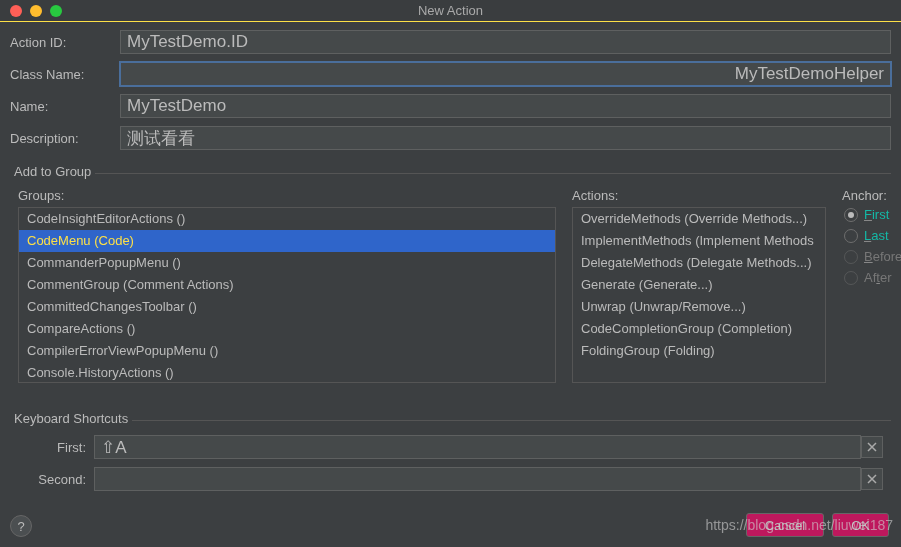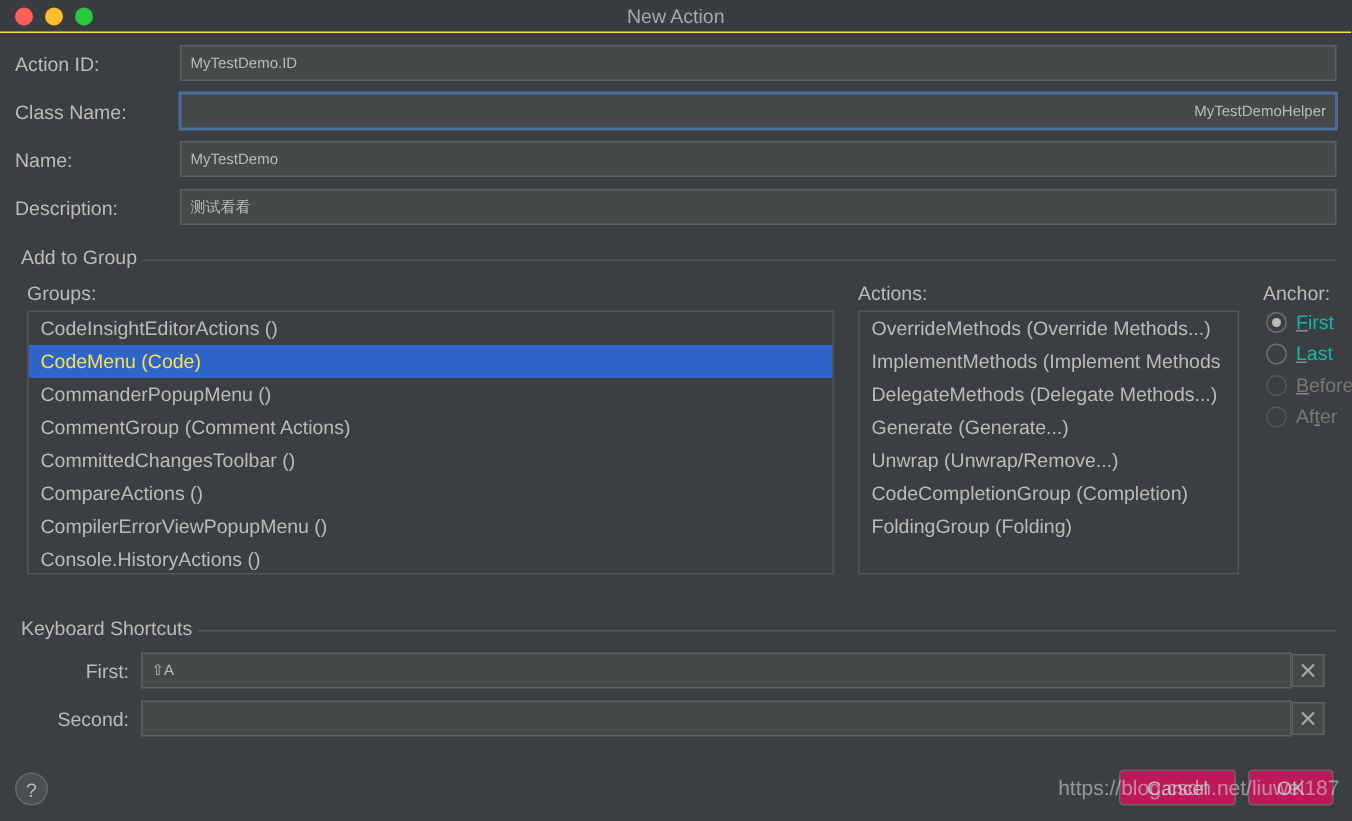--- a/index.html
+++ b/index.html
@@ -31,21 +31,21 @@
   pointer-events: none;
 }
 .content { padding: 8px 10px 0 10px; }
 .row { display: flex; align-items: center; margin-bottom: 8px; }
 .label { width: 110px; color: #bbbbbb; flex-shrink: 0; }
 .input {
   flex: 1; height: 24px;
   background: #45494a;
   border: 1px solid #5e6060;
   color: #bbbbbb; padding: 0 6px;
-  font-family: inherit; font-size: 10px;
+  font-family: inherit; font-size: 17px;
   outline: none;
 }
 .input.focused { border: 1px solid #4a6e9b; box-shadow: 0 0 0 1px #4a6e9b; text-align: right; }
 .section-title { color: #bbbbbb; margin: 6px 0 4px 0; background: #3c3f41; padding: 0 4px; position: relative; z-index: 2; display: inline-block;}
 .section-border { border: 1px solid #555; margin-top: -10px; padding: 14px 8px 8px 8px; border-left: none; border-right: none; border-bottom: none;}
 .columns { display: flex; gap: 16px; }
 .col-groups { flex: 0 0 538px; }
 .col-actions { flex: 0 0 254px; }
 .col-anchor { flex: 1; }
 .col-label { margin-bottom: 4px; }

